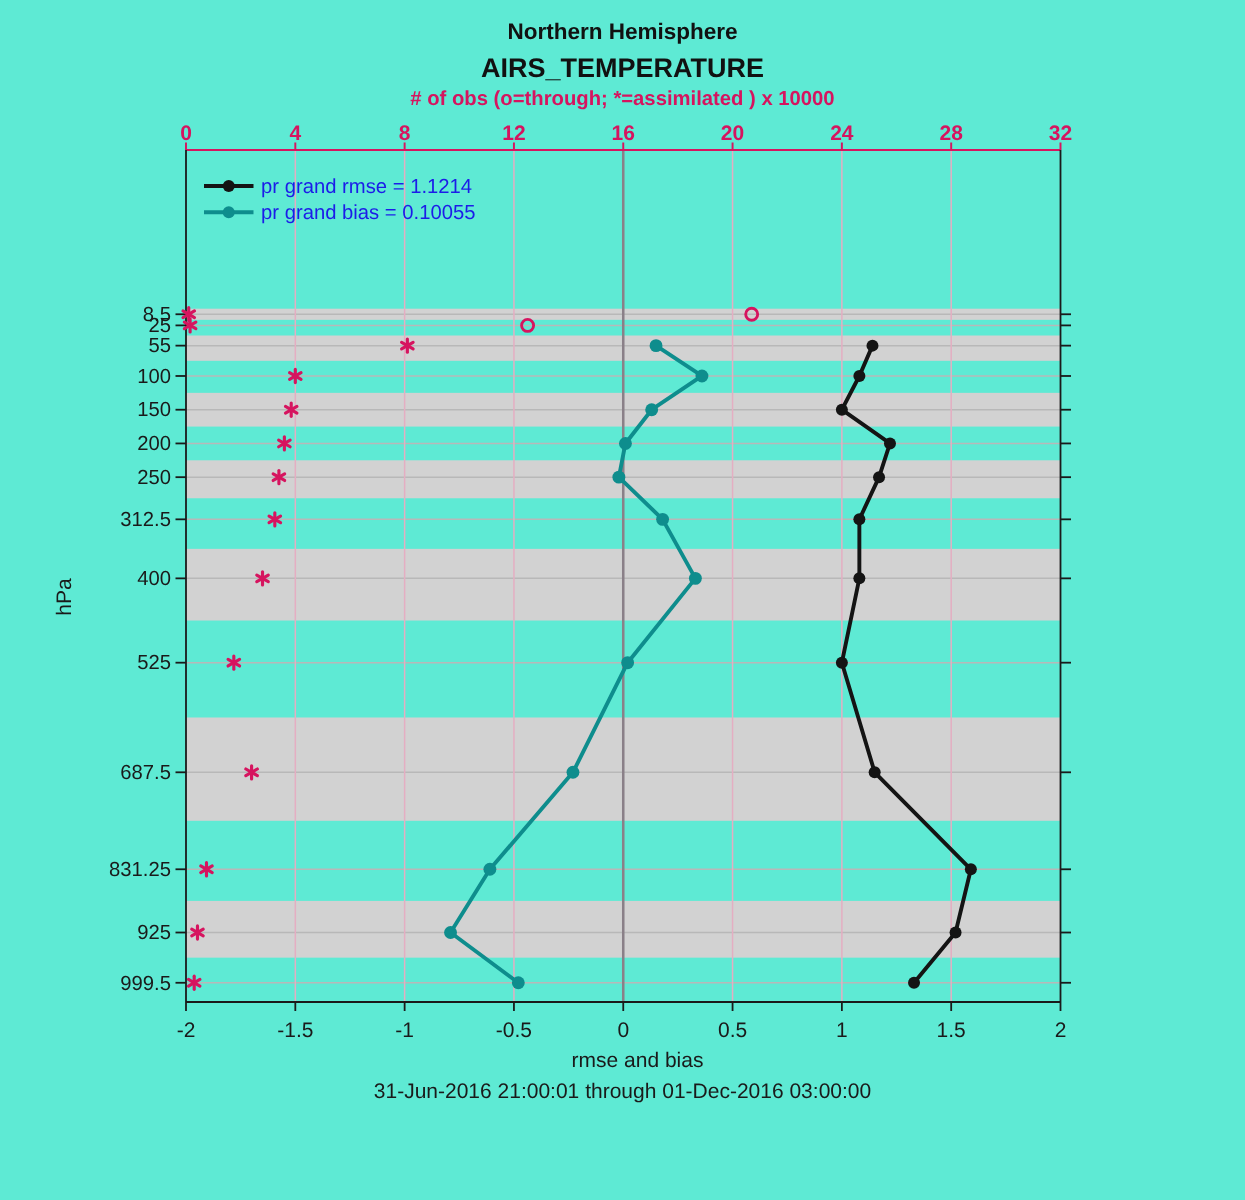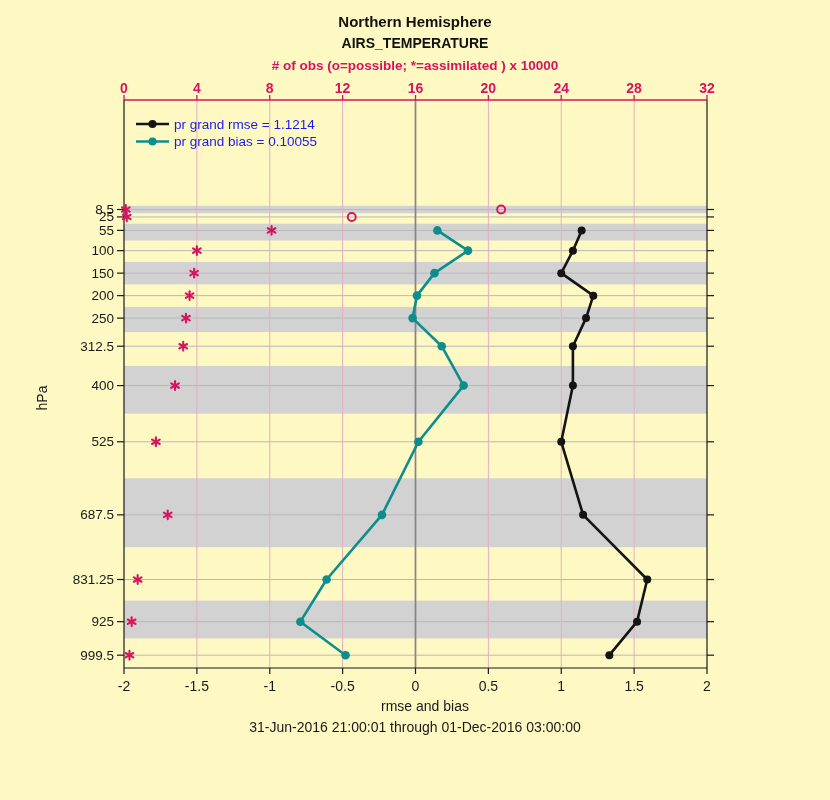--- a/index.html
+++ b/index.html
@@ -1,34 +1,34 @@
 <!DOCTYPE html>
 <html><head>
 <meta charset="utf-8">
 <style>
   html,body{margin:0;padding:0;background:#fff;}
-  .figure{position:relative;width:830px;height:800px;background:#fef9c3;
+  .figure{position:relative;width:830px;height:800px;background:#5eead4;
           font-family:"Liberation Sans",sans-serif;overflow:hidden;}
   .figure div{position:absolute;}
   .title1{top:13px;left:0;right:0;text-align:center;font-size:15px;font-weight:bold;color:#111;}
-  .title2{top:35px;left:0;right:0;text-align:center;font-size:14px;font-weight:bold;color:#111;}
+  .title2{top:35px;left:0;right:0;text-align:center;font-size:18px;font-weight:bold;color:#111;}
   .obs-label{top:58px;left:0;right:0;text-align:center;font-size:13.5px;font-weight:bold;}
   .xlabel{top:698px;left:0;right:0;text-align:center;font-size:14px;color:#1a1a1a;padding-left:20px;}
   .daterange{top:719px;left:0;right:0;text-align:center;font-size:14px;color:#1a1a1a;}
   .datafile{top:768px;left:0;right:0;text-align:center;font-size:7.5px;color:#333;}
   .ylabel{top:390px;left:30px;font-size:14px;color:#1a1a1a;transform:rotate(-90deg);transform-origin:center;}
   svg{position:absolute;top:0;left:0;}
 </style>
 </head>
 <body>
 
 <div class="figure">
   <div class="title1">Northern Hemisphere</div>
   <div class="title2">AIRS_TEMPERATURE</div>
-  <div class="obs-label" id="obs-label" style="color: rgb(214, 20, 95);"># of obs (o=possible; *=assimilated ) x 10000</div>
+  <div class="obs-label" id="obs-label" style="color: rgb(214, 20, 95);"># of obs (o=through; *=assimilated ) x 10000</div>
   <svg id="plot" width="830" height="800">
       <rect x="124" y="205.79730799683296" width="583" height="7.420427553444142" fill="#d2d2d2"></rect>
       <rect x="124" y="223.673792557403" width="583" height="16.864608076009517" fill="#d2d2d2"></rect>
       <rect x="124" y="261.90023752969125" width="583" height="22.486144101345985" fill="#d2d2d2"></rect>
       <rect x="124" y="306.8725257323832" width="583" height="25.296912114014276" fill="#d2d2d2"></rect>
       <rect x="124" y="365.8986539984165" width="583" height="47.783056215360205" fill="#d2d2d2"></rect>
       <rect x="124" y="478.32937450514646" width="583" height="68.86381631037216" fill="#d2d2d2"></rect>
       <rect x="124" y="600.5977830562153" width="583" height="37.83293745051469" fill="#d2d2d2"></rect>
       <line x1="124" x2="707" y1="209.50752177355503" y2="209.50752177355503" stroke="#b8b8b8" stroke-width="1"></line>
       <line x1="124" x2="707" y1="216.92794932699923" y2="216.92794932699923" stroke="#b8b8b8" stroke-width="1"></line>

